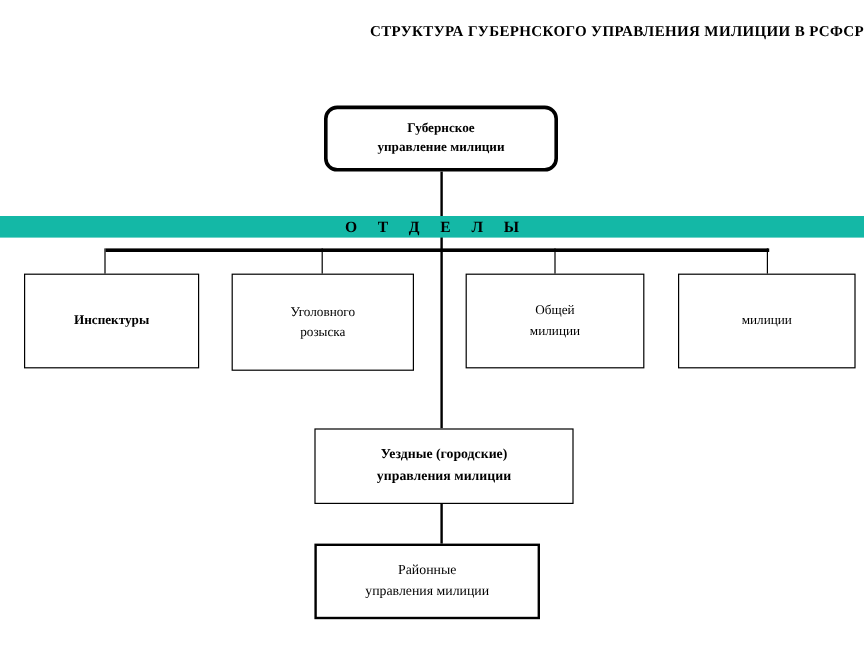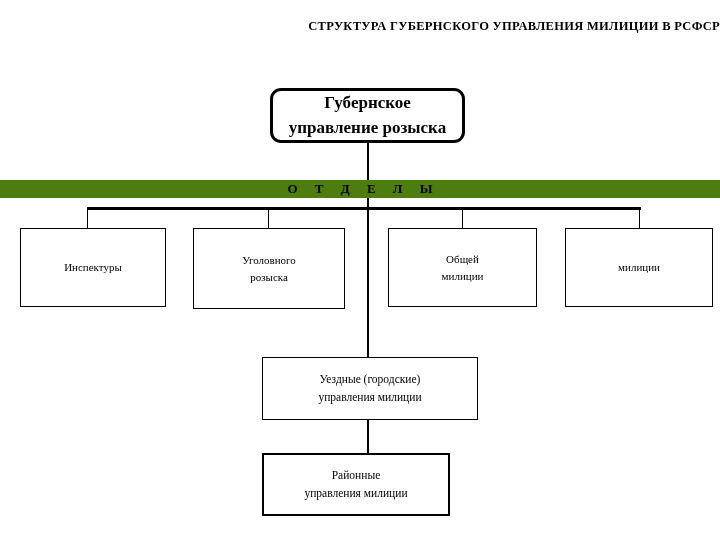--- a/index.html
+++ b/index.html
@@ -53,34 +53,35 @@
   .node .line {
     display: block;
     white-space: nowrap;
   }
 
   
   .node--root {
     border: 3px solid #000000;
     border-radius: 11px;
     font-weight: bold;
-    font-size: 17px;
+    font-size: 11px;
     line-height: 1.45;
   }
 
   
   .node--dept {
     border: 1.3px solid #000000;
     font-size: 11px;
   }
 
   
   .node--uyezd {
     border: 1.5px solid #000000;
     font-size: 11.5px;
+    font-weight: bold;
   }
 
   
   .node--raion {
     border: 2.6px solid #000000;
     font-size: 11.5px;
   }
 
   
   .conn {
@@ -97,50 +98,50 @@
     left: 0;
     top: 180px;
     width: 720px;
     text-align: center;
     font-family: "Liberation Serif", "DejaVu Serif", serif;
     font-weight: bold;
     font-size: 13px;
     letter-spacing: 7px;
     text-indent: 7px;
     white-space: nowrap;
-    background: #4d7c0f;
+    background: #14b8a6;
     color: #000000;
     z-index: 3;
     padding: 1px 0;
   }
 </style>
 </head>
 <body>
 
 <div id="slide">
 
   <div class="chart-title">СТРУКТУРА ГУБЕРНСКОГО УПРАВЛЕНИЯ МИЛИЦИИ В РСФСР</div>
 
   <div class="node node--root" style="left:270px; top:88px; width:195px; height:55px;">
     <span class="line">Губернское</span>
-    <span class="line">управление розыска</span>
+    <span class="line">управление милиции</span>
   </div>
 
   <div class="conn conn--v" style="left:367px; top:143px; width:1.6px; height:66px;"></div>
 
   <div class="section-caption">О Т Д Е Л Ы</div>
 
   <div class="conn conn--bus" style="left:88px; top:207px; width:553px;"></div>
 
   <div class="conn conn--v" style="left:87px;  top:207px; height:22px;"></div>
   <div class="conn conn--v" style="left:268px; top:207px; height:22px;"></div>
   <div class="conn conn--v" style="left:462px; top:207px; height:22px;"></div>
   <div class="conn conn--v" style="left:639px; top:207px; height:22px;"></div>
 
-  <div class="node node--dept" style="left:20px; top:228px; width:146px; height:79px;">
+  <div class="node node--dept" style="left:20px; top:228px; width:146px; height:79px;font-weight:bold;">
     <span class="line">Инспектуры</span>
     <span class="line"></span>
   </div>
 
   <div class="node node--dept" style="left:193px; top:228px; width:152px; height:81px;">
     <span class="line">Уголовного</span>
     <span class="line">розыска</span>
   </div>
 
   <div class="node node--dept" style="left:388px; top:228px; width:149px; height:79px;">

